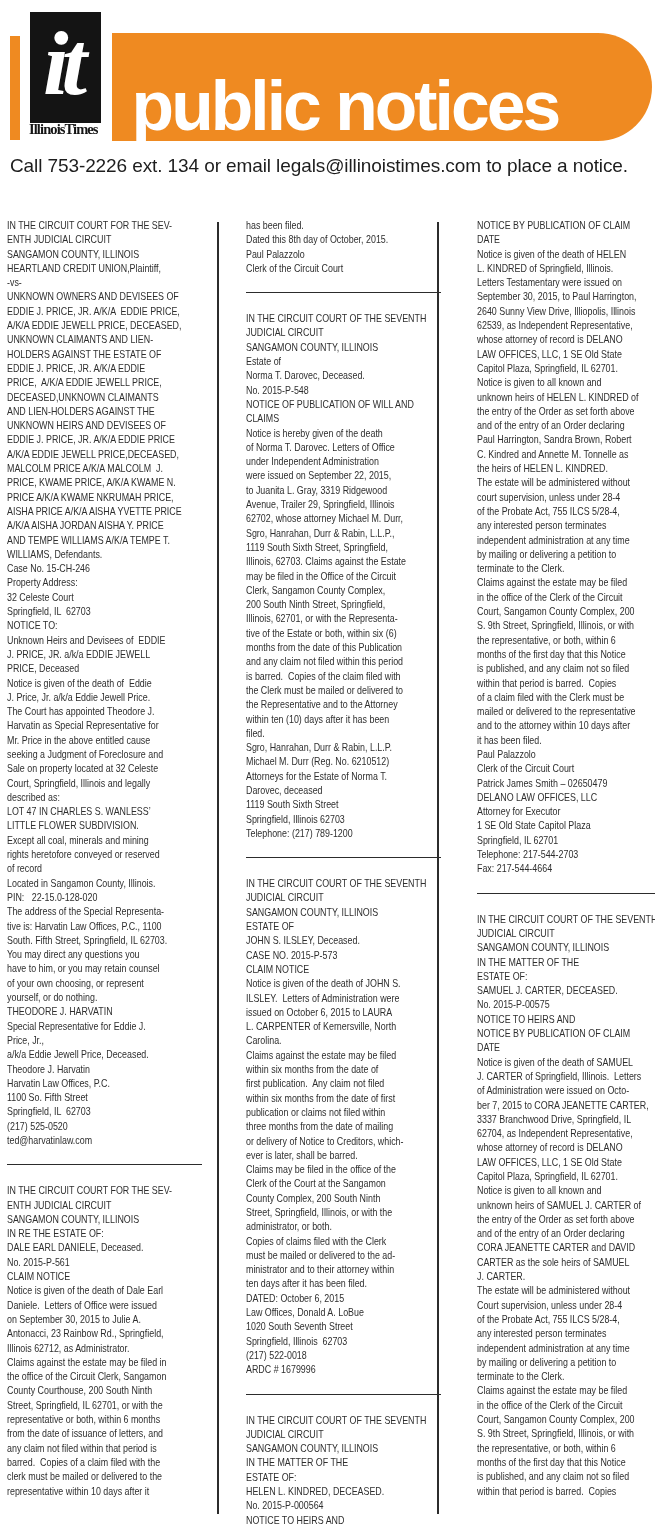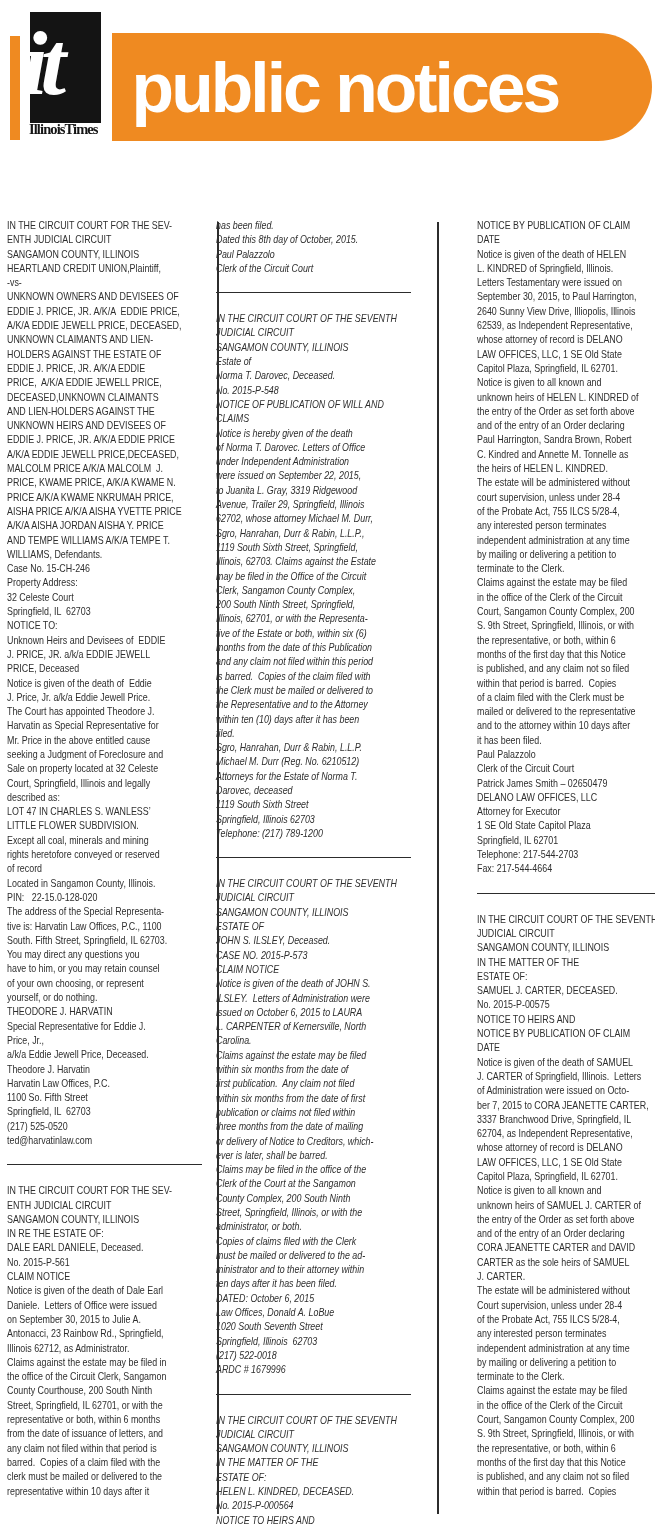--- a/index.html
+++ b/index.html
@@ -9,50 +9,50 @@
   }
 
   
   .accent-bar {
     position:absolute; left:10px; top:36px; width:10px; height:104px;
     background:#EF8A21;
   }
   .logo-box {
     position:absolute; left:30px; top:12px; width:71px; height:111px;
     background:#141414; color:#ffffff; overflow:hidden;
-    display:flex; align-items:center; 
+    display:flex; align-items:center; justify-content:center;
   }
   .logo-monogram {
     font-family:"Liberation Serif", serif; font-weight:bold; font-style:italic;
     font-size:92px; letter-spacing:-7px; line-height:1; margin-top:-10px; margin-left:-8px;
   }
   .logo-brand {
     position:absolute; left:29px; top:121px; width:78px;
     font-family:"Liberation Serif", serif; font-weight:bold; font-size:14.5px;
     letter-spacing:-0.9px; color:#141414; white-space:nowrap;
   }
   .banner {
     position:absolute; left:112px; top:33px; width:540px; height:108px;
     background:#EF8A21; border-radius:0 54px 54px 0;
-    display:flex; align-items:center;
+    display:flex; align-items:flex-end;
   }
   .banner-title {
     color:#ffffff; font-weight:bold; font-size:71px; letter-spacing:-3px;
     padding-left:20px; white-space:nowrap; transform:scaleX(0.98);
     transform-origin:left center; line-height:1;
   }
   .tagline {
     position:absolute; left:10px; top:152px; width:640px;
     font-size:19px; line-height:27px; color:#1d1d1d; letter-spacing:-0.1px;
   }
 
   
   .col { position:absolute; top:218px; width:196px; }
   #col-1 { left:7px; }
-  #col-2 { left:216px;font-style:italic; }
+  #col-2 { left:246px; }
   #col-3 { left:477px; }
   .col-inner {
     width:250px; transform:scaleX(0.78); transform-origin:0 0;
   }
   .notice-text {
     font-size:11.4px; line-height:14.3px; color:#2e2e2e;
     white-space:pre-wrap; letter-spacing:0;
   }
   .divider {
     border:none; border-top:1.6px solid #2c2c2c;
@@ -71,20 +71,21 @@
 
   <div class="accent-bar"></div>
   <div class="logo-box">
     <span class="logo-monogram">it</span>
   </div>
   <div class="logo-brand">IllinoisTimes</div>
   <div class="banner">
     <span class="banner-title">public notices</span>
   </div>
   <div class="tagline">
+    <div>Call 753-2226 ext. 134 or email legals@illinoistimes.com to place a notice.</div>
   </div>
 
   <div class="vrule" id="vrule-1"></div>
   <div class="vrule" id="vrule-2"></div>
 
   <div class="col" id="col-1">
     <div class="col-inner">
       <div class="notice-text">IN THE CIRCUIT COURT FOR THE SEV-
 ENTH JUDICIAL CIRCUIT
 SANGAMON COUNTY, ILLINOIS

